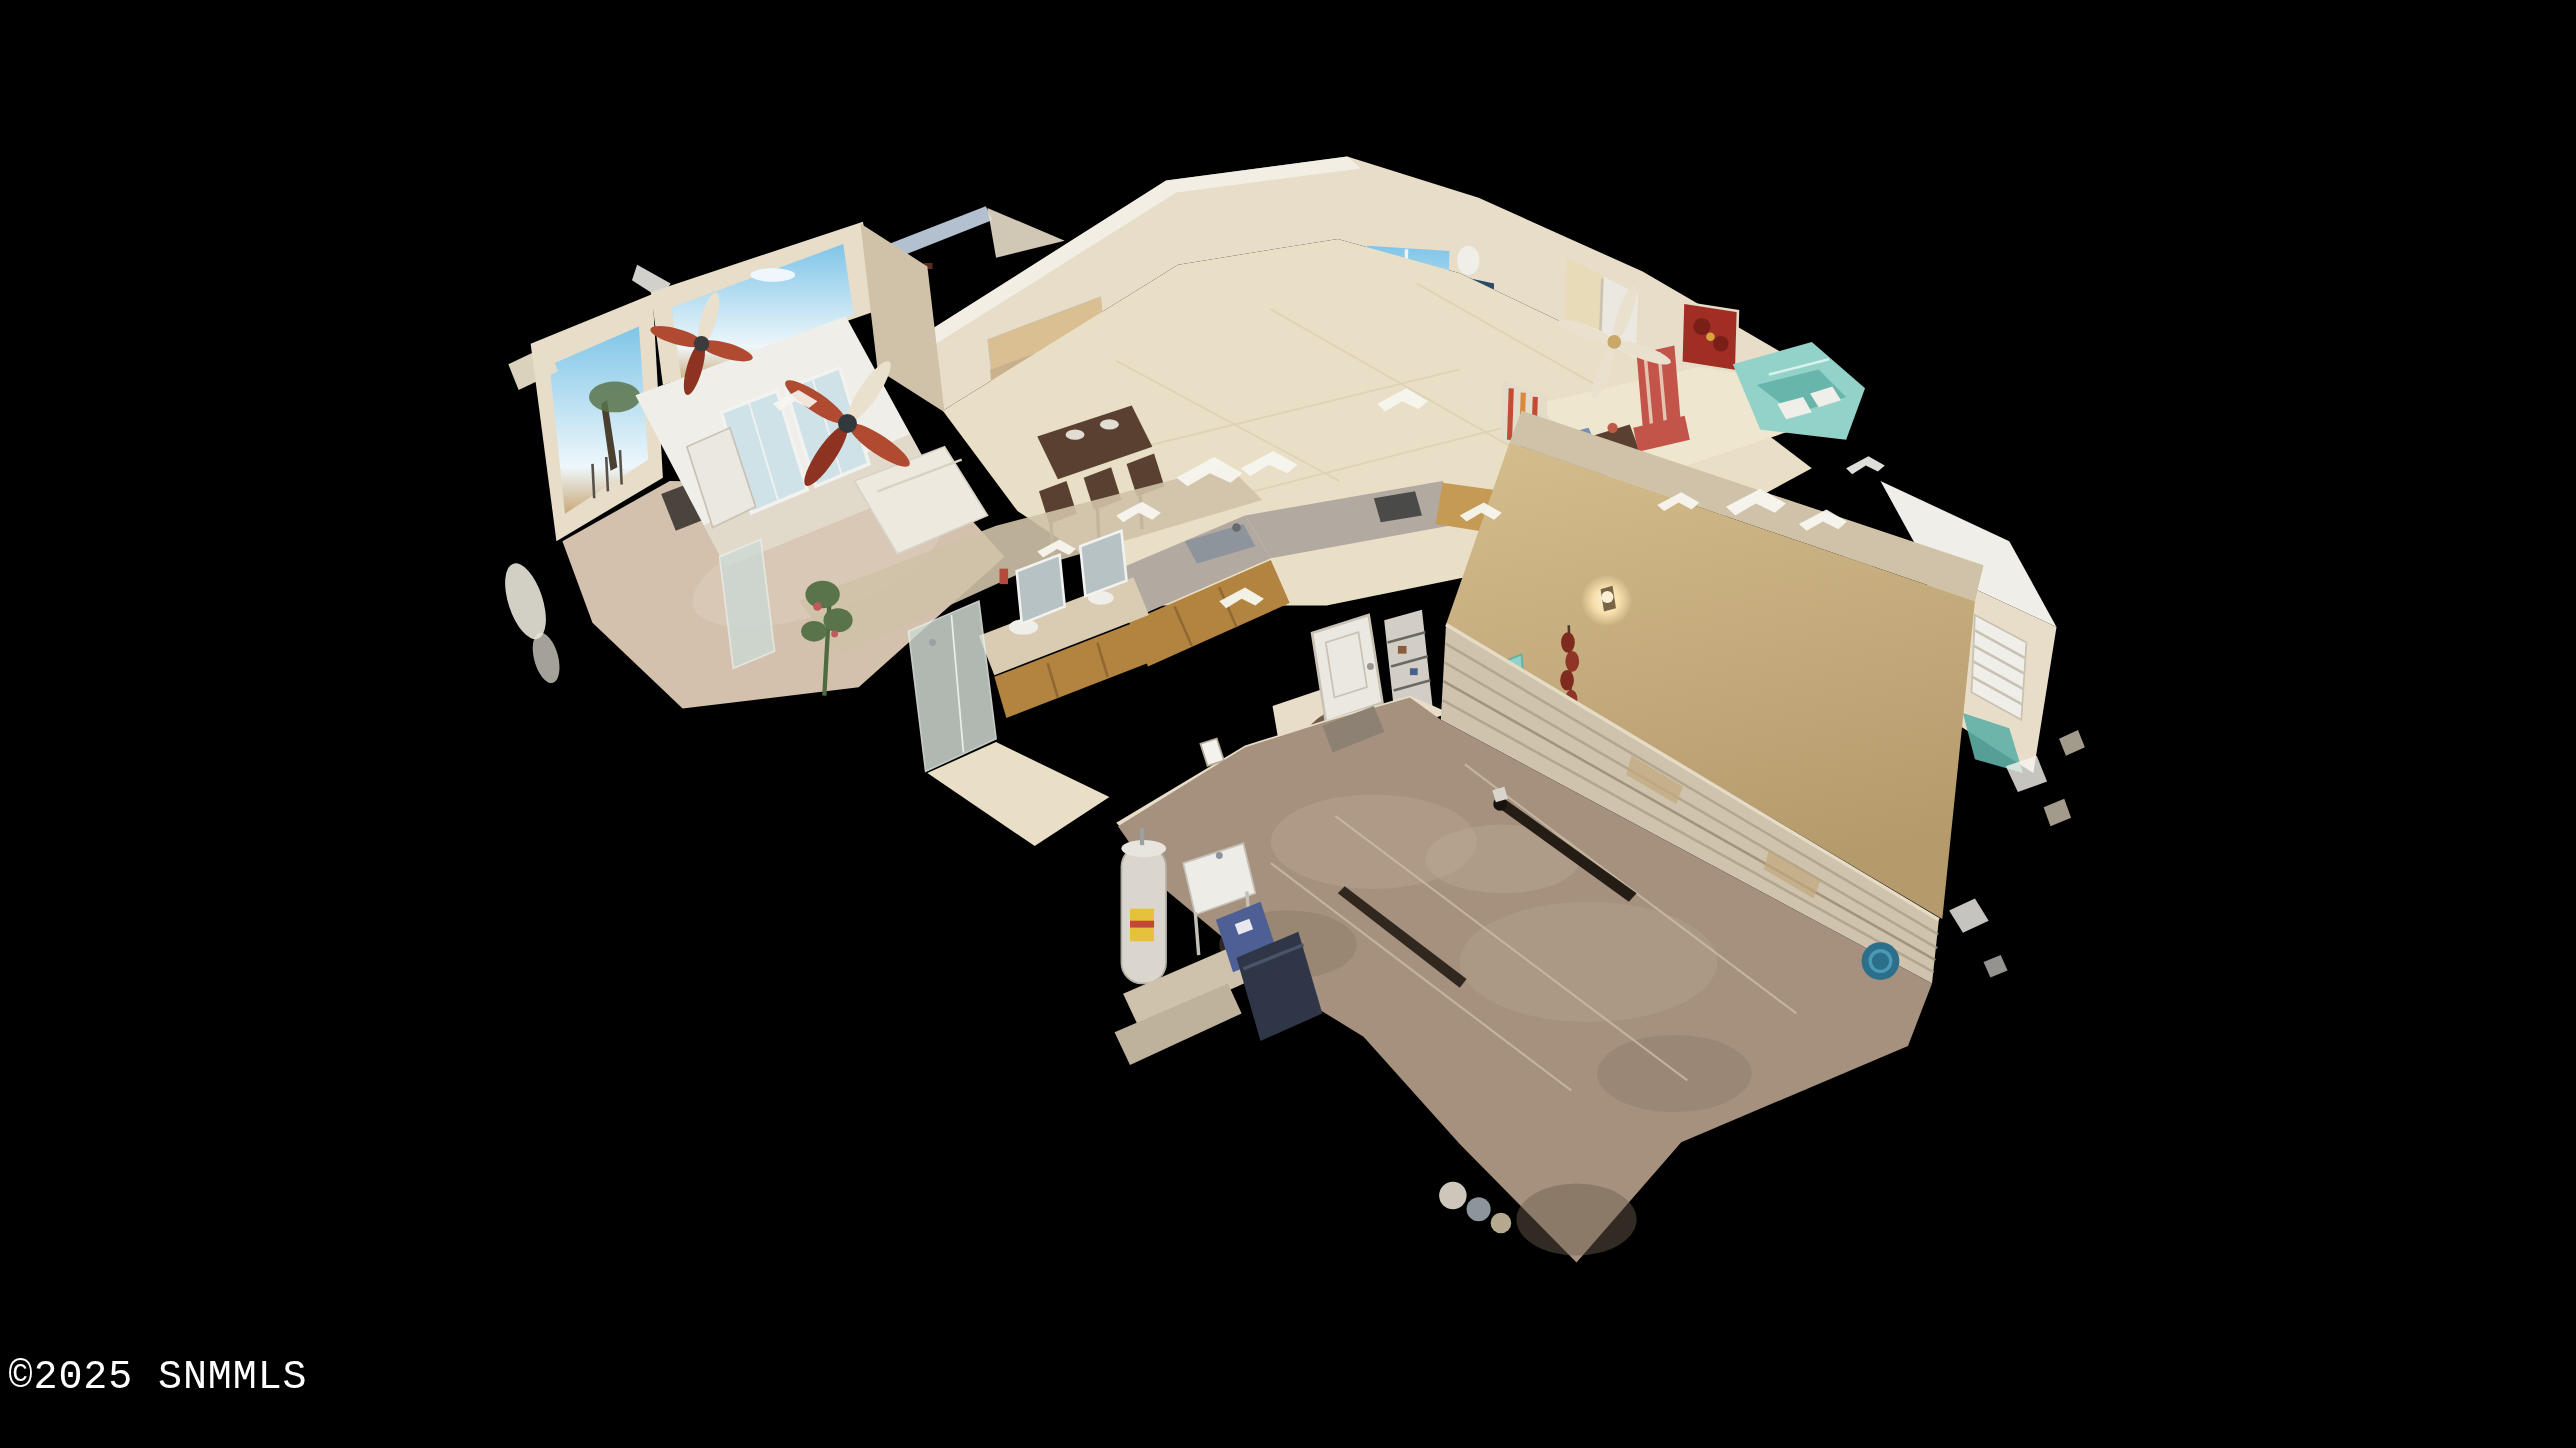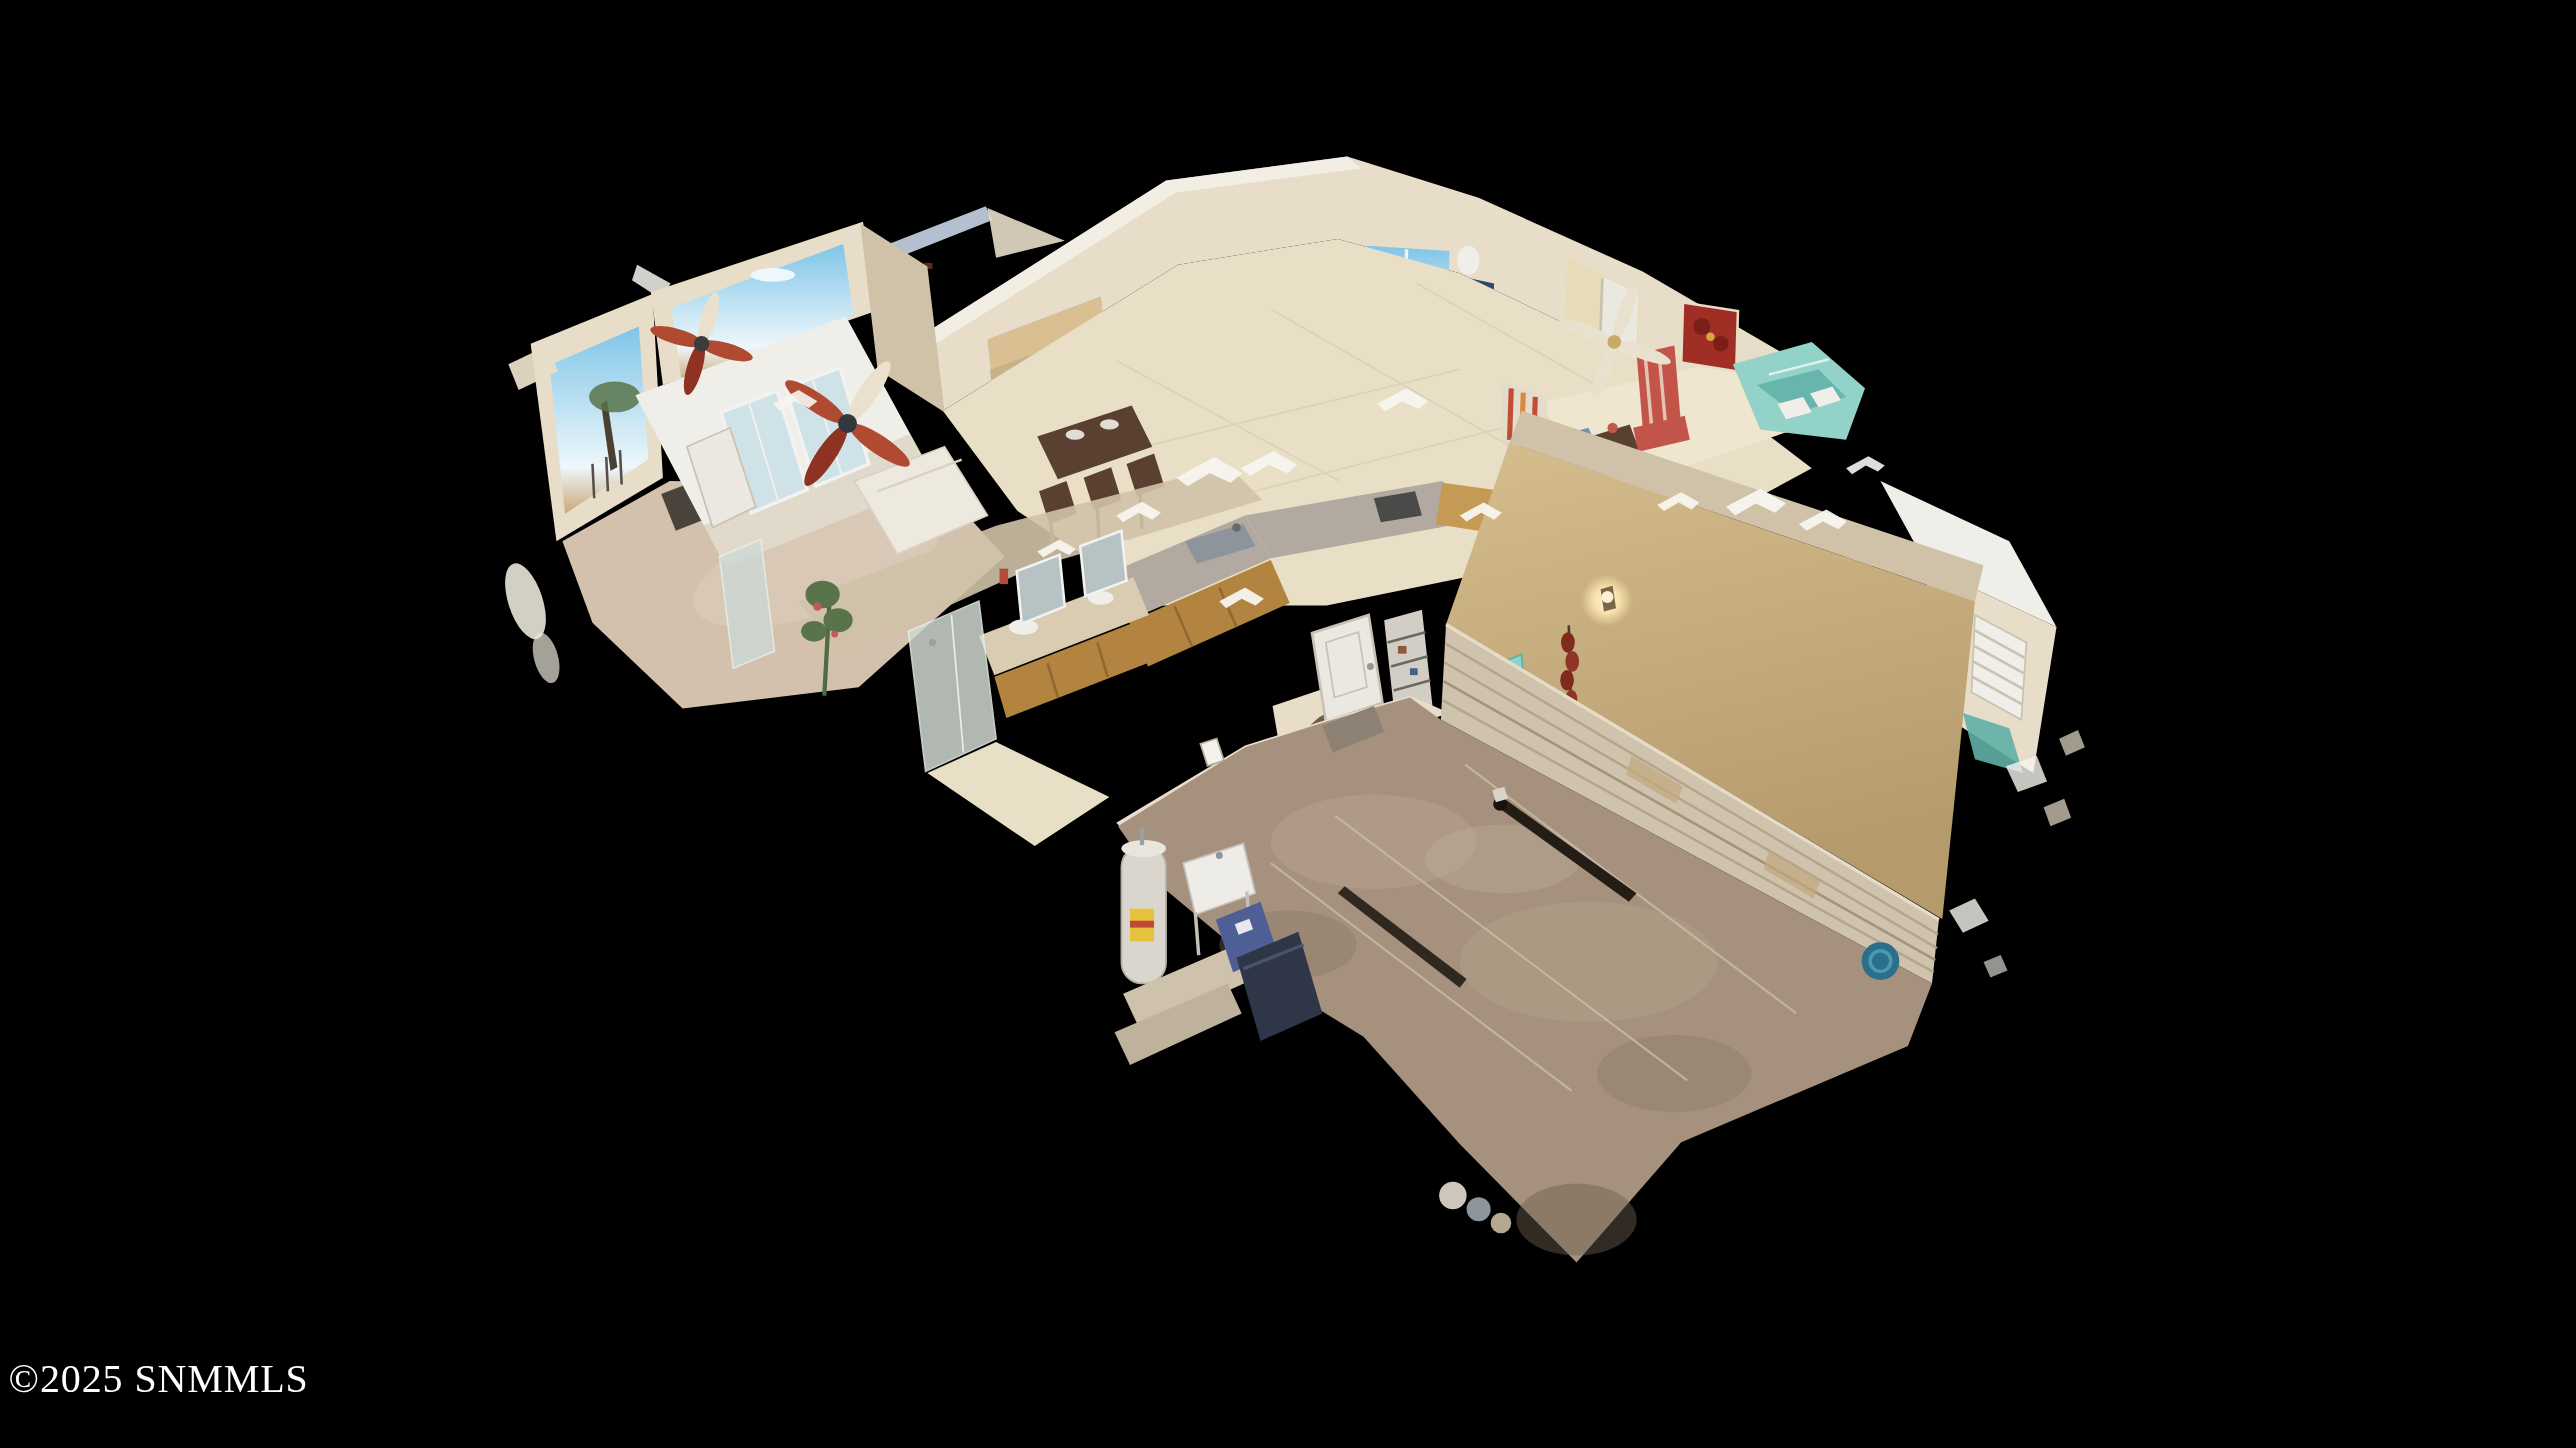--- a/index.html
+++ b/index.html
@@ -1,17 +1,17 @@
 <!DOCTYPE html>
 <html style="--bg: #000000; --wm: #ffffff; --cream: #e7ddc8; --creamShade: #cfc2a8; --creamDark: #b9ac92; --white: #f0eee8; --whiteCap: #f7f5ef; --tanWall: #d5bd8e; --tanShade: #b59a6c; --tileFloor: #e9dfc6; --tileLight: #efe6cf; --carpet: #d3c1ae; --garageFloor: #a5917e; --garageLight: #b7a48f; --garageDark: #84725f; --granite: #b2a9a1; --woodCabinet: #b2843f; --woodLight: #c59a55; --woodDark: #5a4030; --sky: #7fc5e8; --cloud: #eef7fb; --desertGround: #c9a878; --foliage: #59744a; --doorGlass: #cfe2e8; --teal: #93d2c8; --tealDark: #5fb0a6; --sofaBlue: #8ca3c5; --sofaBlueDark: #7590b5; --chairRed: #c2544a; --paintingRed: #a12e24; --fanRust: #b04a30; --fanRustDark: #8e3322; --beamGray: #b3c0cf; --doorWhite: #eae8e1; --metalGray: #8d949c; --binBlue: #4d5f95; --binDark: #2f3647; --lampGlow: #f7e0ac; --ristraRed: #7e2a1f; --leatherChair: #a35f3e; --openingShadow: #6e5d49; --floorTrench: #241d15; --hutchBlue: #2b4a66; --fanLight: #e9e1cd;font-size:13.7px"><head>
 <meta charset="utf-8">
 <style>
   html,body{margin:0;padding:0;background:#000;}
   .stage{position:relative;width:2364px;height:1449px;background:var(--bg,#000);overflow:hidden;
-         font-family:Liberation Serif, serif;}
+         font-family:Liberation Mono, monospace;}
   .stage svg{position:absolute;inset:0;display:block;}
   .watermark{position:absolute;left:8.6px;top:1355px;font-size:40px;font-weight:400;
              color:var(--wm,#ffffff);letter-spacing:0.9px;user-select:none;}
   
   .f-cream{fill:var(--cream,#e7ddc8)} .f-creamsh{fill:var(--creamShade,#cfc2a8)} .f-white{fill:var(--white,#f0eee8)}
   .f-cap{fill:var(--whiteCap,#f7f5ef)} .f-tile{fill:var(--tileFloor,#e9dfc6)}
   .f-tilehl{fill:var(--tileLight,#efe6cf)} .f-carpet{fill:var(--carpet,#d3c1ae)}
   .f-gar{fill:var(--garageFloor,#a5917e)} .f-garlt{fill:var(--garageLight,#b7a48f)}
   .f-gardk{fill:var(--garageDark,#84725f)} .f-granite{fill:var(--granite,#b2a9a1)}
   .f-wood{fill:var(--woodCabinet,#b2843f)} .f-woodlt{fill:var(--woodLight,#c59a55)}

